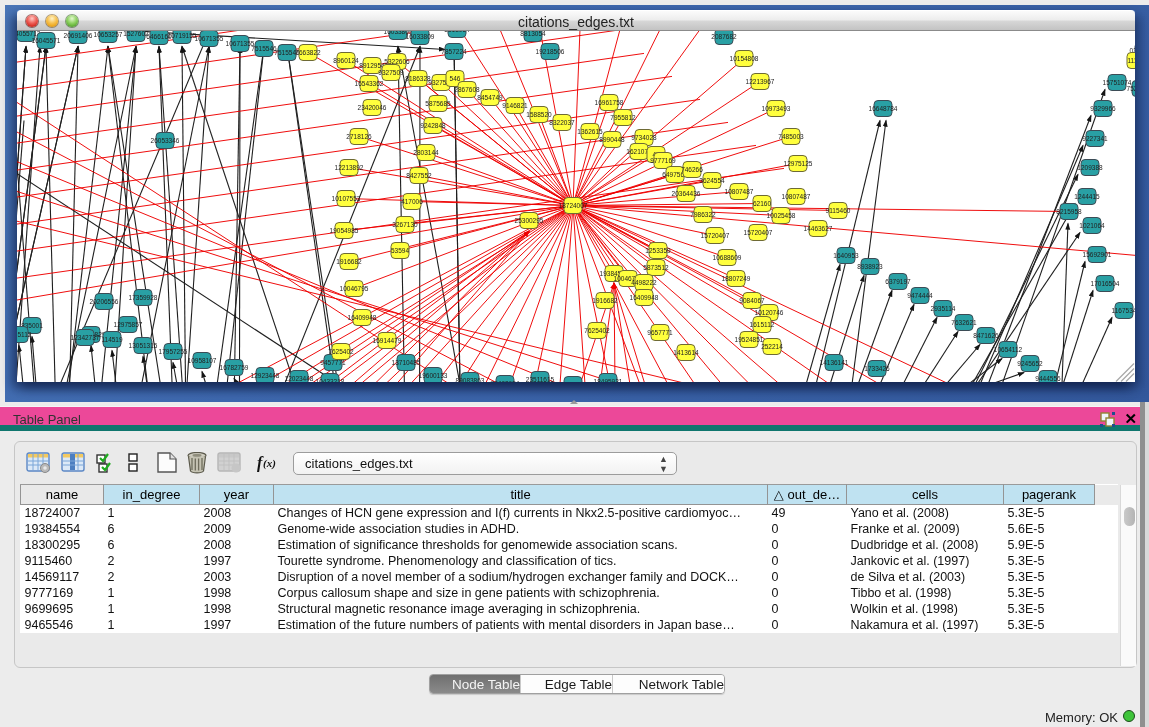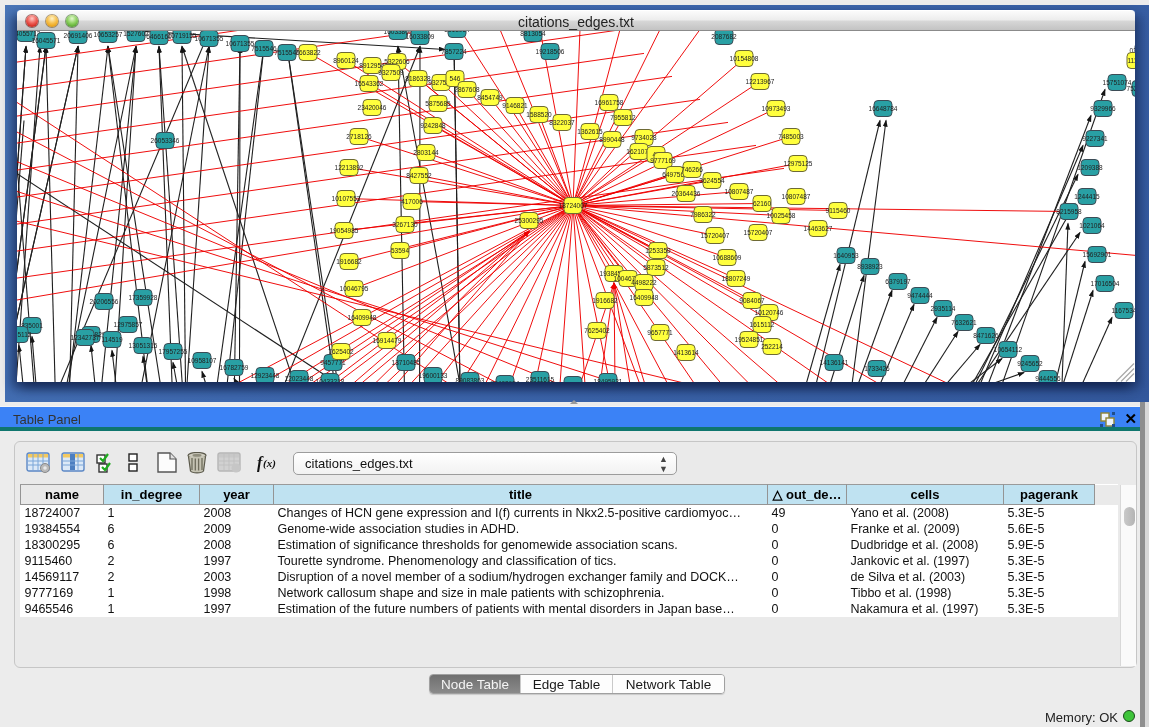--- a/index.html
+++ b/index.html
@@ -10,41 +10,41 @@
 .titlebar{position:absolute;left:0;top:0;width:1118px;height:21px;
  background:linear-gradient(#fbfbfb,#ededed 45%,#d6d6d6 55%,#c3c3c3);
  border-bottom:1px solid #8b8b8b;border-radius:4px 4px 0 0;border-top:1px solid #fff}
 .title{position:absolute;width:100%;text-align:center;top:3px;font-size:14px;color:#222}
 .tl{position:absolute;top:4.5px;width:12px;height:12px;border-radius:50%;}
 .tl.r{left:9px;background:radial-gradient(circle at 50% 30%,#ffc9c5 0%,#ee5f57 45%,#d8352b 70%,#a81408 100%);box-shadow:0 0 0 1px rgba(90,10,5,.55)}
 .tl.y{left:29px;background:radial-gradient(circle at 50% 30%,#fff3c8 0%,#f6c14f 45%,#eda921 70%,#b97908 100%);box-shadow:0 0 0 1px rgba(110,70,0,.5)}
 .tl.g{left:49px;background:radial-gradient(circle at 50% 30%,#e4f9cf 0%,#8ed162 45%,#66b33b 70%,#3c7d1c 100%);box-shadow:0 0 0 1px rgba(30,80,10,.5)}
 .canvas{position:absolute;left:0;top:21px;width:1118px;height:351px;background:#fff;overflow:hidden}
 .divider{position:absolute;left:0;top:402px;width:1149px;height:4px;background:#ececec}
-.tpbar{position:absolute;left:0;top:406px;width:1149px;height:25px;background:#3b82f6;
- border-top:1px solid #f5f5f5;border-bottom:4px solid #0f766e}
+.tpbar{position:absolute;left:0;top:406px;width:1149px;height:25px;background:#ec4899;
+ border-top:1px solid #f5f5f5;border-bottom:6px solid #0f766e}
 .tptitle{position:absolute;left:13px;top:5px;font-size:13px;color:#333}
 .panelbox{position:absolute;left:14px;top:441px;width:1123px;height:227px;background:#eaeaea;
  border:1px solid #c6c6c6;border-radius:6px}
 .toolbar{position:absolute;left:5px;top:10px;height:24px}
 .combo{position:absolute;left:278px;top:10px;width:384px;height:23px;background:linear-gradient(#fff,#f2f2f2);
  border:1px solid #9c9c9c;border-radius:5px;font-size:13px;color:#111;padding:3px 0 0 11px}
 .combo .arr{position:absolute;right:8px;top:1px;font-size:9px;color:#444;line-height:10px}
 table.grid{position:absolute;left:5px;top:0px;border-collapse:collapse;table-layout:fixed;width:1098px;
  font-size:12.5px;color:#111;background:#fff}
-table.grid th{height:20px;font-weight:bold;font-size:13px;color:#000;
+table.grid th{height:20px;font-weight:normal;font-size:13px;color:#000;
  background:#bfe2f1;border:1px solid #949494;border-top:1px solid #9a9a9a}
 table.grid th.first{background:#e9e9e9}
 table.grid td{height:16px;padding:0 0 0 4px;white-space:nowrap;overflow:hidden;background:#fff;border:none}
 .tblwrap{position:absolute;left:0px;top:42px;width:1121px;height:183px;overflow:hidden}
 .sbar{position:absolute;left:1105px;top:1px;width:17px;height:181px;background:#fafafa;border-left:1px solid #d8d8d8}
 .sthumb{position:absolute;left:3px;top:22px;width:11px;height:19px;background:linear-gradient(90deg,#c9c9c9,#b4b4b4);border-radius:6px}
 .tabs{position:absolute;left:429px;top:674px;height:20px;display:flex;border:1px solid #a0a0a0;border-radius:4px;overflow:hidden;
  box-shadow:0 1px 1px rgba(0,0,0,.15)}
-.tab{font-size:13.5px;padding-top:2px;text-align:center;background:#fdfdfd;color:#1a1a1a;border-left:1px solid #c9c9c9}
+.tab{font-size:13.5px;padding-top:2px;text-align:right;background:#fdfdfd;color:#1a1a1a;border-left:1px solid #c9c9c9}
 .tab.t1{width:90px}.tab.t2{width:92px}.tab.t3{width:112px}
 .tab.sel{background:linear-gradient(#6f6f6f,#8a8a8a);color:#f4f4f4;border-left:none}
 .mem{position:absolute;right:31px;top:710px;font-size:13px;color:#222}
 .memdot{position:absolute;right:14px;top:710px;width:12px;height:12px;border-radius:50%;background:#3ec43a;border:1px solid #1c4a1c}
 .redge{position:absolute;left:1140px;top:402px;width:5px;height:325px;background:#8f8f8f}
 .redge2{position:absolute;left:1145px;top:402px;width:4px;height:325px;background:#d9d9d9}
 </style></head><body>
 <div class="bluepanel">
  <div class="iframe">
   <div class="titlebar">
@@ -964,23 +964,33 @@
             <td>Disruption of a novel member of a sodium/hydrogen exchanger family and DOCK…</td>
             <td>0</td>
             <td>de Silva et al. (2003)</td>
             <td>5.3E-5</td>
             <td></td>
           </tr>
   <tr>
             <td>9777169</td>
             <td>1</td>
             <td>1998</td>
-            <td>Network callosum shape and size in male patients with schizophrenia.</td>
+            <td>Corpus callosum shape and size in gene patients with schizophrenia.</td>
             <td>0</td>
             <td>Tibbo et al. (1998)</td>
+            <td>5.3E-5</td>
+            <td></td>
+          </tr>
+  <tr>
+            <td>9699695</td>
+            <td>1</td>
+            <td>1998</td>
+            <td>Structural magnetic resonance image averaging in schizophrenia.</td>
+            <td>0</td>
+            <td>Wolkin et al. (1998)</td>
             <td>5.3E-5</td>
             <td></td>
           </tr>
   <tr>
             <td>9465546</td>
             <td>1</td>
             <td>1997</td>
             <td>Estimation of the future numbers of patients with mental disorders in Japan base…</td>
             <td>0</td>
             <td>Nakamura et al. (1997)</td>

